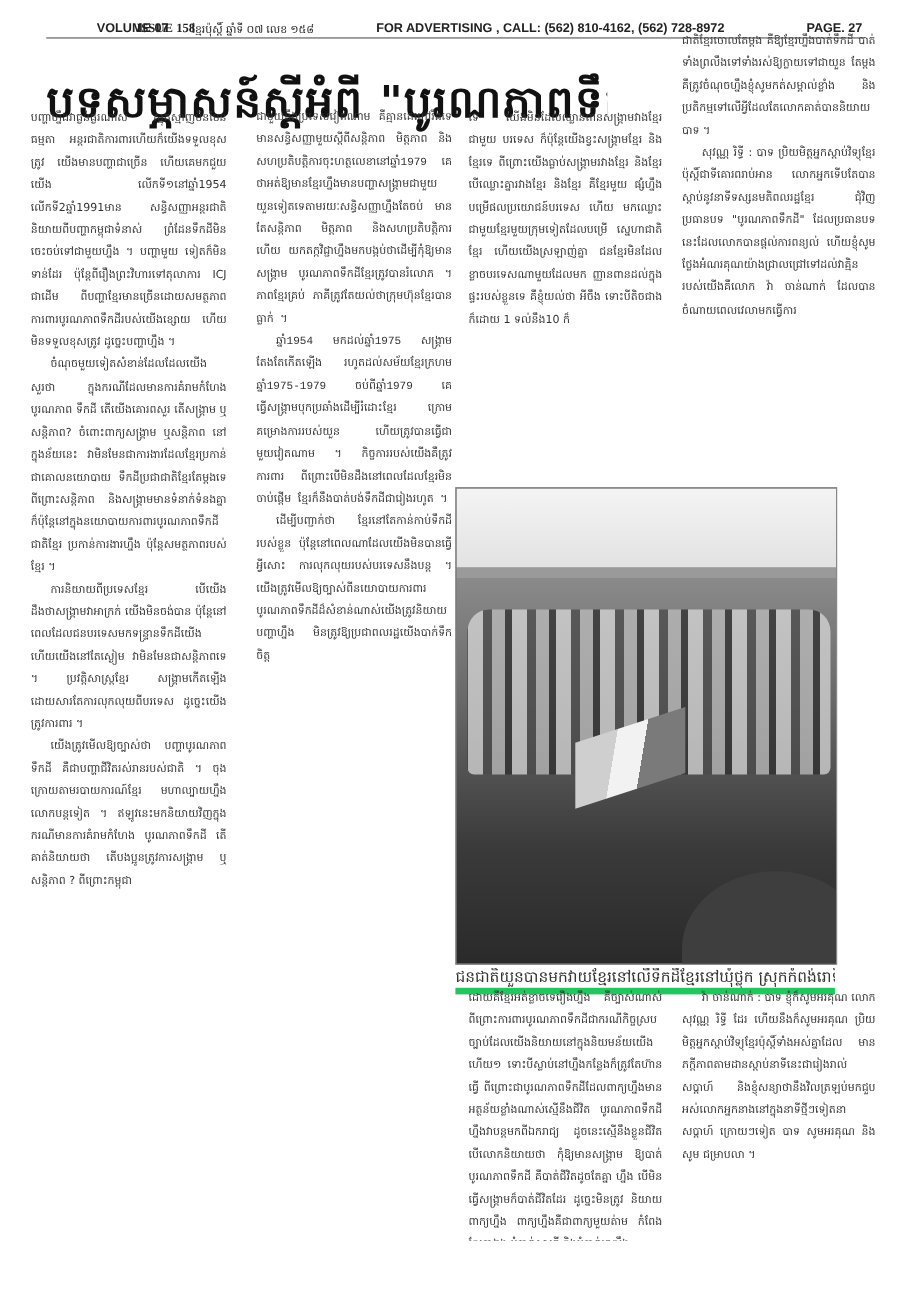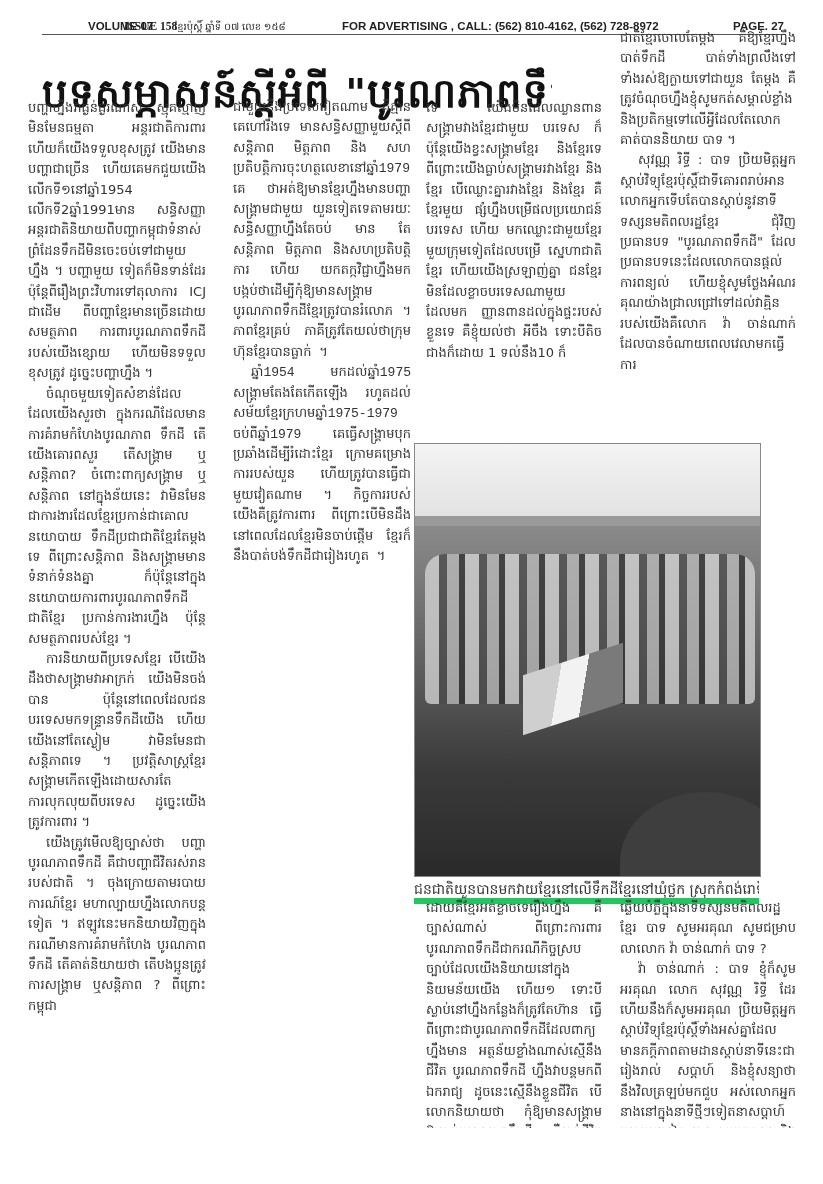--- a/index.html
+++ b/index.html
@@ -11,21 +11,21 @@
   .masthead span { position: absolute; top: 2px; white-space: nowrap; }
   .m-vol { left: 2px; margin-left: 44px; }
   .m-issue { left: 82px; font-family: Liberation Serif, serif; }
   .m-kh { left: 132px; font-weight: normal; font-size: 10px; top: 3px; }
   .m-ad { left: 283px; margin-left: 17px; }
   .m-page { right: 2px; }
   .headline { position: absolute; left: 42px; top: 38px; width: 510px; height: 56px;
               font-family: "DejaVu Serif", serif; font-weight: bold; font-size: 40px;
               line-height: 56px; color: #111; white-space: nowrap; overflow: hidden;
               letter-spacing: 1px; }
-  .col { position: absolute; font-size: 13px; line-height: 20.4px; color: #333;
+  .col { position: absolute; font-size: 10px; line-height: 20.4px; color: #333;
          text-align: justify; overflow: hidden; }
   .col p { margin: 0; text-indent: 0; }
   .col p.ind { text-indent: 18px; }
   .c1 { left: 28px; top: 98px; width: 178px; height: 1030px; }
   .c2 { left: 233px; top: 98px; width: 178px; height: 1030px; font-family: Liberation Mono, monospace; }
   .c3a { left: 426px; top: 98px; width: 176px; height: 370px; }
   .c4a { left: 620px; top: 28px; width: 176px; height: 440px; }
   .c3b { left: 426px; top: 898px; width: 176px; height: 230px; }
   .c4b { left: 620px; top: 898px; width: 176px; height: 230px; }
   .photo { position: absolute; left: 414px; top: 443px; width: 345px; height: 432px;
@@ -64,20 +64,21 @@
 <div class="col c1">
   <p>បញ្ហាហ្នឹងវាធ្ងន់ធ្ងរណាស់ ស្មុគស្មាញមិនមែនធម្មតា អន្តរជាតិការពារហើយក៏យើងទទួលខុសត្រូវ យើងមានបញ្ហាជាច្រើន ហើយគេមកជួយយើង លើកទី១នៅឆ្នាំ1954 លើកទី2ឆ្នាំ1991មាន សន្ធិសញ្ញាអន្តរជាតិនិយាយពីបញ្ហាកម្ពុជាទំនាស់ ព្រំដែនទឹកដីមិនចេះចប់ទៅជាមួយហ្នឹង ។ បញ្ហាមួយ ទៀតក៏មិនទាន់ដែរ ប៉ុន្តែពីរឿងព្រះវិហារទៅតុលាការ ICJ ជាដើម ពីបញ្ហាខ្មែរមានច្រើនដោយសមត្ថភាព ការពារបូរណភាពទឹកដីរបស់យើងខ្សោយ ហើយមិនទទួលខុសត្រូវ ដូច្នេះបញ្ហាហ្នឹង ។</p>
   <p class="ind">ចំណុចមួយទៀតសំខាន់ដែលដែលយើងសួរថា ក្នុងករណីដែលមានការគំរាមកំហែងបូរណភាព ទឹកដី តើយើងគោរពសួរ តើសង្គ្រាម ឬសន្តិភាព? ចំពោះពាក្យសង្គ្រាម ឬសន្តិភាព នៅក្នុងន័យនេះ វាមិនមែនជាការងារដែលខ្មែរប្រកាន់ជាគោលនយោបាយ ទឹកដីប្រជាជាតិខ្មែរតែម្តងទេ ពីព្រោះសន្តិភាព និងសង្គ្រាមមានទំនាក់ទំនងគ្នា ក៏ប៉ុន្តែនៅក្នុងនយោបាយការពារបូរណភាពទឹកដីជាតិខ្មែរ ប្រកាន់ការងារហ្នឹង ប៉ុន្តែសមត្ថភាពរបស់ខ្មែរ ។</p>
   <p class="ind">ការនិយាយពីប្រទេសខ្មែរ បើយើងដឹងថាសង្គ្រាមវាអាក្រក់ យើងមិនចង់បាន ប៉ុន្តែនៅពេលដែលជនបរទេសមកទន្ទ្រានទឹកដីយើង ហើយយើងនៅតែស្ងៀម វាមិនមែនជាសន្តិភាពទេ ។ ប្រវត្តិសាស្ត្រខ្មែរ សង្គ្រាមកើតឡើងដោយសារតែការលុកលុយពីបរទេស ដូច្នេះយើងត្រូវការពារ ។</p>
   <p class="ind">យើងត្រូវមើលឱ្យច្បាស់ថា បញ្ហាបូរណភាពទឹកដី គឺជាបញ្ហាជីវិតរស់រានរបស់ជាតិ ។ ចុងក្រោយតាមរបាយការណ៍ខ្មែរ មហាល្បាយហ្នឹងលោកបន្តទៀត ។ ឥឡូវនេះមកនិយាយវិញក្នុងករណីមានការគំរាមកំហែង បូរណភាពទឹកដី តើគាត់និយាយថា តើបងប្អូនត្រូវការសង្គ្រាម ឬសន្តិភាព ? ពីព្រោះកម្ពុជា</p>
 </div>
 
 <div class="col c2">
   <p>ជាមួយនឹងប្រទេសវៀតណាម គឺគ្មានគេហៅរឹងទេ មានសន្ធិសញ្ញាមួយស្តីពីសន្តិភាព មិត្តភាព និង សហប្រតិបត្តិការចុះហត្ថលេខានៅឆ្នាំ1979 គេ ថាអត់ឱ្យមានខ្មែរហ្នឹងមានបញ្ហាសង្គ្រាមជាមួយ យួនទៀតទេតាមរយៈសន្ធិសញ្ញាហ្នឹងតែចប់ មាន តែសន្តិភាព មិត្តភាព និងសហប្រតិបត្តិការ ហើយ យកតក្កវិជ្ជាហ្នឹងមកបង្កប់ថាដើម្បីកុំឱ្យមានសង្គ្រាម បូរណភាពទឹកដីខ្មែរត្រូវបានរំលោភ ។ ភាពខ្មែរគ្រប់ ភាគីត្រូវតែយល់ថាក្រុមហ៊ុនខ្មែរបានធ្លាក់ ។</p>
   <p class="ind">ឆ្នាំ1954 មកដល់ឆ្នាំ1975 សង្គ្រាមតែងតែកើតឡើង រហូតដល់សម័យខ្មែរក្រហមឆ្នាំ1975-1979 ចប់ពីឆ្នាំ1979 គេធ្វើសង្គ្រាមបុកប្រឆាំងដើម្បីរំដោះខ្មែរ ក្រោមគម្រោងការរបស់យួន ហើយត្រូវបានធ្វើជាមួយវៀតណាម ។ កិច្ចការរបស់យើងគឺត្រូវការពារ ពីព្រោះបើមិនដឹងនៅពេលដែលខ្មែរមិនចាប់ផ្តើម ខ្មែរក៏នឹងបាត់បង់ទឹកដីជារៀងរហូត ។</p>
+  <p class="ind">ដើម្បីបញ្ជាក់ថា ខ្មែរនៅតែកាន់កាប់ទឹកដីរបស់ខ្លួន ប៉ុន្តែនៅពេលណាដែលយើងមិនបានធ្វើអ្វីសោះ ការលុកលុយរបស់បរទេសនឹងបន្ត ។ យើងត្រូវមើលឱ្យច្បាស់ពីនយោបាយការពារបូរណភាពទឹកដីដ៏សំខាន់ណាស់យើងត្រូវនិយាយ បញ្ហាហ្នឹង មិនត្រូវឱ្យប្រជាពលរដ្ឋយើងបាក់ទឹកចិត្ត</p>
 </div>
 
 <div class="col c3a">
   <p>ទេ យើងមិនដែលឈ្លានពានសង្គ្រាមវាងខ្មែរជាមួយ បរទេស ក៏ប៉ុន្តែយើងខ្វះសង្គ្រាមខ្មែរ និងខ្មែរទេ ពីព្រោះយើងធ្លាប់សង្គ្រាមរវាងខ្មែរ និងខ្មែរ បើឈ្លោះគ្នារវាងខ្មែរ និងខ្មែរ គឺខ្មែរមួយ ផ្សំហ្នឹងបម្រើផលប្រយោជន៍បរទេស ហើយ មកឈ្លោះជាមួយខ្មែរមួយក្រុមទៀតដែលបម្រើ ស្នេហាជាតិខ្មែរ ហើយយើងស្រឡាញ់គ្នា ជនខ្មែរមិនដែលខ្លាចបរទេសណាមួយដែលមក ញ្ញានពានដល់ក្នុងផ្ទះរបស់ខ្លួនទេ គឺខ្ញុំយល់ថា អីចឹង ទោះបីតិចជាងក៏ដោយ 1 ទល់នឹង10 ក៏</p>
 </div>
 
 <div class="col c4a">
   <p>ជាតិខ្មែរចោលតែម្តង គឺឱ្យខ្មែរហ្នឹងបាត់ទឹកដី បាត់ទាំងព្រលឹងទៅទាំងរស់ឱ្យក្លាយទៅជាយួន តែម្តង គឺត្រូវចំណុចហ្នឹងខ្ញុំសូមកត់សម្គាល់ខ្លាំង និងប្រតិកម្មទៅលើអ្វីដែលតែលោកគាត់បាននិយាយ បាទ ។</p>
   <p class="ind">សុវណ្ណ រិទ្ធី : បាទ ប្រិយមិត្តអ្នកស្តាប់វិទ្យុខ្មែរប៉ុស្តិ៍ជាទីគោរពរាប់អាន លោកអ្នកទើបតែបានស្តាប់នូវនាទីទស្សនមតិពលរដ្ឋខ្មែរ ជុំវិញប្រធានបទ "បូរណភាពទឹកដី" ដែលប្រធានបទនេះដែលលោកបានផ្តល់ការពន្យល់ ហើយខ្ញុំសូមថ្លែងអំណរគុណយ៉ាងជ្រាលជ្រៅទៅដល់វាគ្មិនរបស់យើងគឺលោក វ៉ា ចាន់ណាក់ ដែលបានចំណាយពេលវេលាមកធ្វើការ</p>
 </div>
@@ -90,15 +91,14 @@
   <div class="flag"></div>
   <div class="shadow-blob"></div>
 </div>
 <div class="caption">ជនជាតិយួនបានមកវាយខ្មែរនៅលើទឹកដីខ្មែរនៅឃុំថ្លុក ស្រុកកំពង់រោទិ៍ ខេត្តស្វាយរៀង</div>
 
 <div class="col c3b">
   <p>ដោយគឺខ្មែរអត់ខ្លាចទេរឿងហ្នឹង គឺច្បាស់ណាស់ ពីព្រោះការពារបូរណភាពទឹកដីជាករណីកិច្ចស្រប ច្បាប់ដែលយើងនិយាយនៅក្នុងនិយមន័យយើង ហើយ១ ទោះបីស្លាប់នៅហ្នឹងកន្លែងក៏ត្រូវតែហ៊ាន ធ្វើ ពីព្រោះជាបូរណភាពទឹកដីដែលពាក្យហ្នឹងមាន អត្ថន័យខ្លាំងណាស់ស្មើនឹងជីវិត បូរណភាពទឹកដី ហ្នឹងវាបន្តមកពីឯករាជ្យ ដូចនេះស្មើនឹងខ្លួនជីវិត បើលោកនិយាយថា កុំឱ្យមានសង្គ្រាម ឱ្យបាត់បូរណភាពទឹកដី គឺបាត់ជីវិតដូចតែគ្នា ហ្នឹង បើមិនធ្វើសង្គ្រាមក៏បាត់ជីវិតដែរ ដូច្នេះមិនត្រូវ និយាយពាក្យហ្នឹង ពាក្យហ្នឹងគឺជាពាក្យមួយត់ាម កំពែងខ្មែរគ្នាឯង បំបាក់ស្មារតី និងបំបាក់ព្រលឹង</p>
 </div>
 
 <div class="col c4b">
-  <p>ឆ្លើយបំភ្លឺក្នុងនាទីទស្សនមតិពលរដ្ឋខ្មែរ បាទ សូមអរគុណ សូមជម្រាបលាលោក វ៉ា ចាន់ណាក់ បាទ ?</p>
   <p class="ind">វ៉ា ចាន់ណាក់ : បាទ ខ្ញុំក៏សូមអរគុណ លោក សុវណ្ណ រិទ្ធី ដែរ ហើយនឹងក៏សូមអរគុណ ប្រិយមិត្តអ្នកស្តាប់វិទ្យុខ្មែរប៉ុស្តិ៍ទាំងអស់គ្នាដែល មានភក្តីភាពតាមដានស្តាប់នាទីនេះជារៀងរាល់ សប្តាហ៍ និងខ្ញុំសន្យាថានឹងវិលត្រឡប់មកជួប អស់លោកអ្នកនាងនៅក្នុងនាទីថ្មីៗទៀតនាសប្តាហ៍ ក្រោយៗទៀត បាទ សូមអរគុណ និងសូម ជម្រាបលា ។</p>
 </div>
 
 </body></html>

